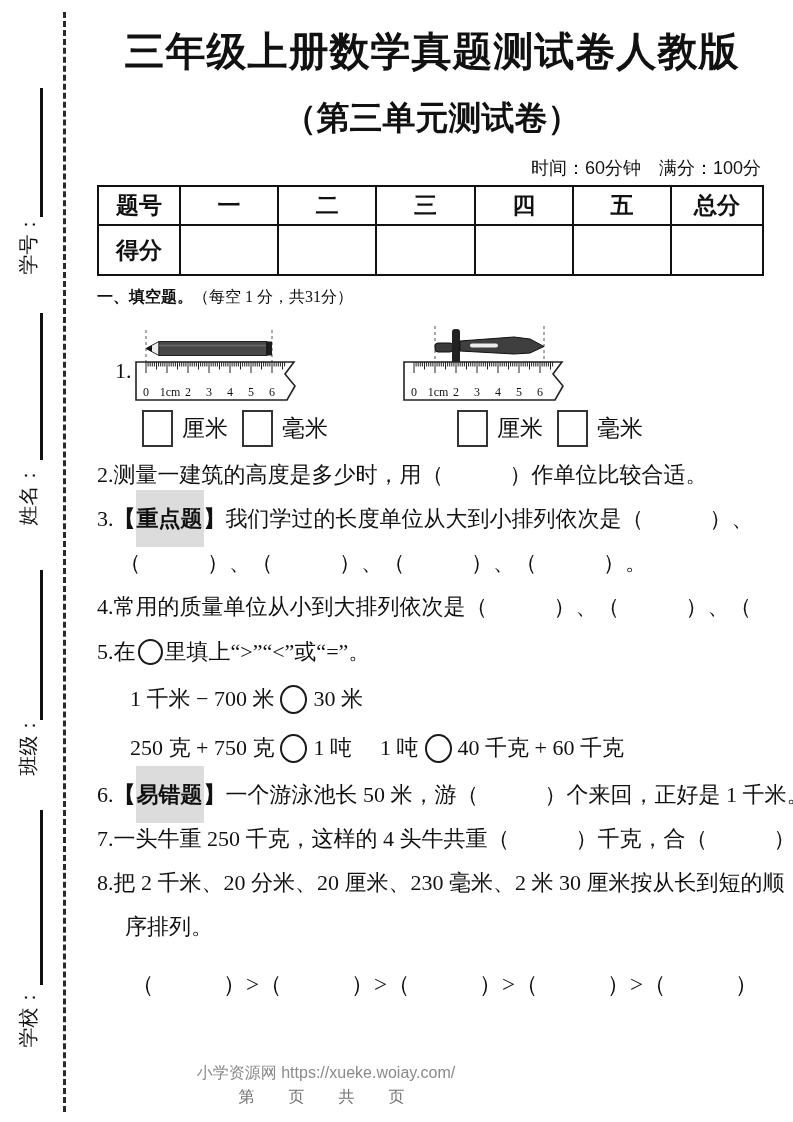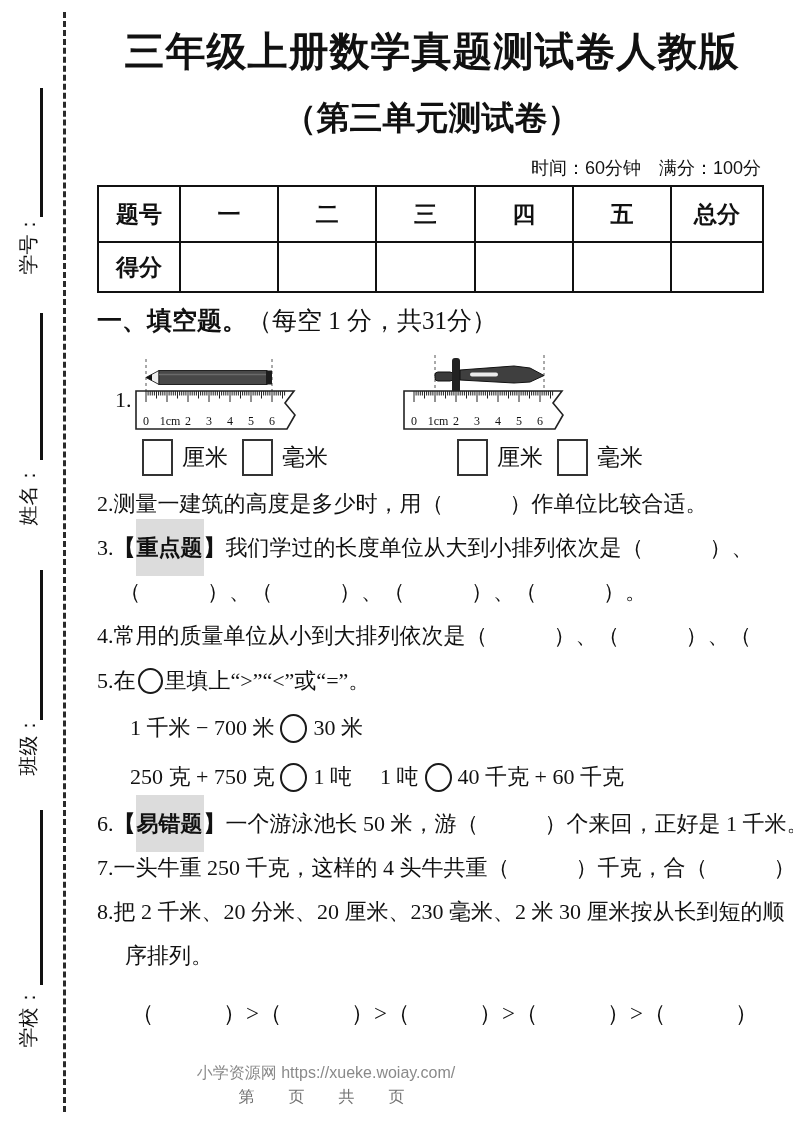--- a/index.html
+++ b/index.html
@@ -40,23 +40,23 @@
   }
   .info {
     text-align:right; font-family:"Liberation Sans", sans-serif;
     font-size:18px; margin:15px 6px 5px 0;
   }
   table.score-table { width:667px; border-collapse:collapse; table-layout:fixed; }
   table.score-table td {
     border:2px solid #111; text-align:center; vertical-align:middle;
     font-family:"Liberation Sans", sans-serif; font-size:23px; font-weight:bold;
   }
-  table.score-table tr.hdr td { height:56px; }
+  table.score-table tr.hdr td { height:39px; }
   table.score-table tr.scr td { height:50px;margin-left:48px; }
-  .sec-heading { margin:11px 0 14px 0; font-size:25px; }
+  .sec-heading { margin:11px 0 14px 0; font-size:16px; }
   .sec-bold { font-family:"Liberation Sans", sans-serif; font-weight:bold; }
   .sec-note { font-family:"Liberation Serif", serif; }
   
   .q1-figs { display:flex; align-items:flex-end; margin:4px 0 2px 18px; }
   .qnum { font-size:22px; margin:0 2px 22px 0; }
   .fig { display:block; }
   .fig2 { margin-left:93px; }
   .q1-boxes { display:flex; margin:4px 0 16px 0; }
   .box-group { display:flex; align-items:center; }
   .box-group.g1 { margin-left:45px; }

